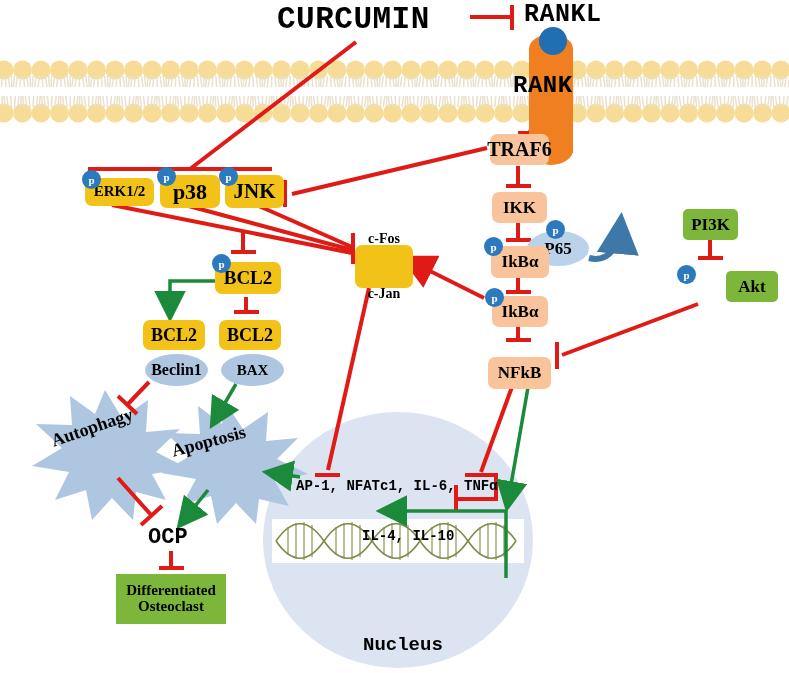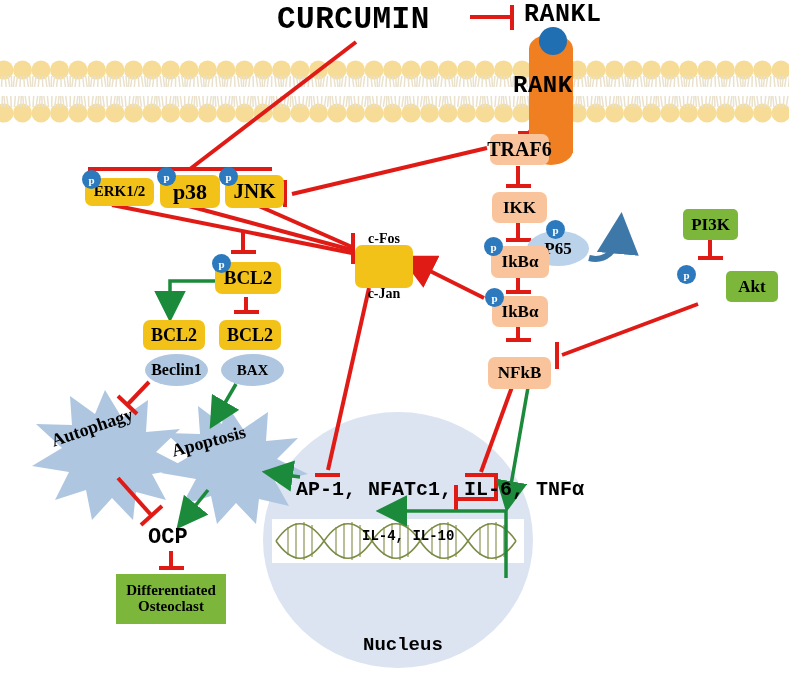--- a/index.html
+++ b/index.html
@@ -936,17 +936,17 @@
 
   <div class="starLabel" style="left:52px;top:431px;font-size:18px;transform:rotate(-19deg);transform-origin:left center;">Autophagy</div>
   <div class="starLabel" style="left:172px;top:441px;font-size:18px;transform:rotate(-15deg);transform-origin:left center;">Apoptosis</div>
 
   <div class="title" style="left:148px;top:525px;font-size:22px;">OCP</div>
   <div class="node greenSq" style="left:116px;top:574px;width:110px;height:50px;font-size:15px;flex-direction:column;">
     <span>Differentiated</span>
     <span>Osteoclast</span>
   </div>
 
-  <div class="title" style="left:296px;top:478px;font-size:20px;text-align:right;">AP-1, NFATc1, IL-6, TNFα</div>
+  <div class="title" style="left:296px;top:478px;font-size:14px;text-align:right;">AP-1, NFATc1, IL-6, TNFα</div>
   <div class="title" style="left:362px;top:528px;font-size:14px;">IL-4, IL-10</div>
   <div class="title" style="left:363px;top:634px;font-size:19px;">Nucleus</div>
 
 </div>
 
 </body></html>

